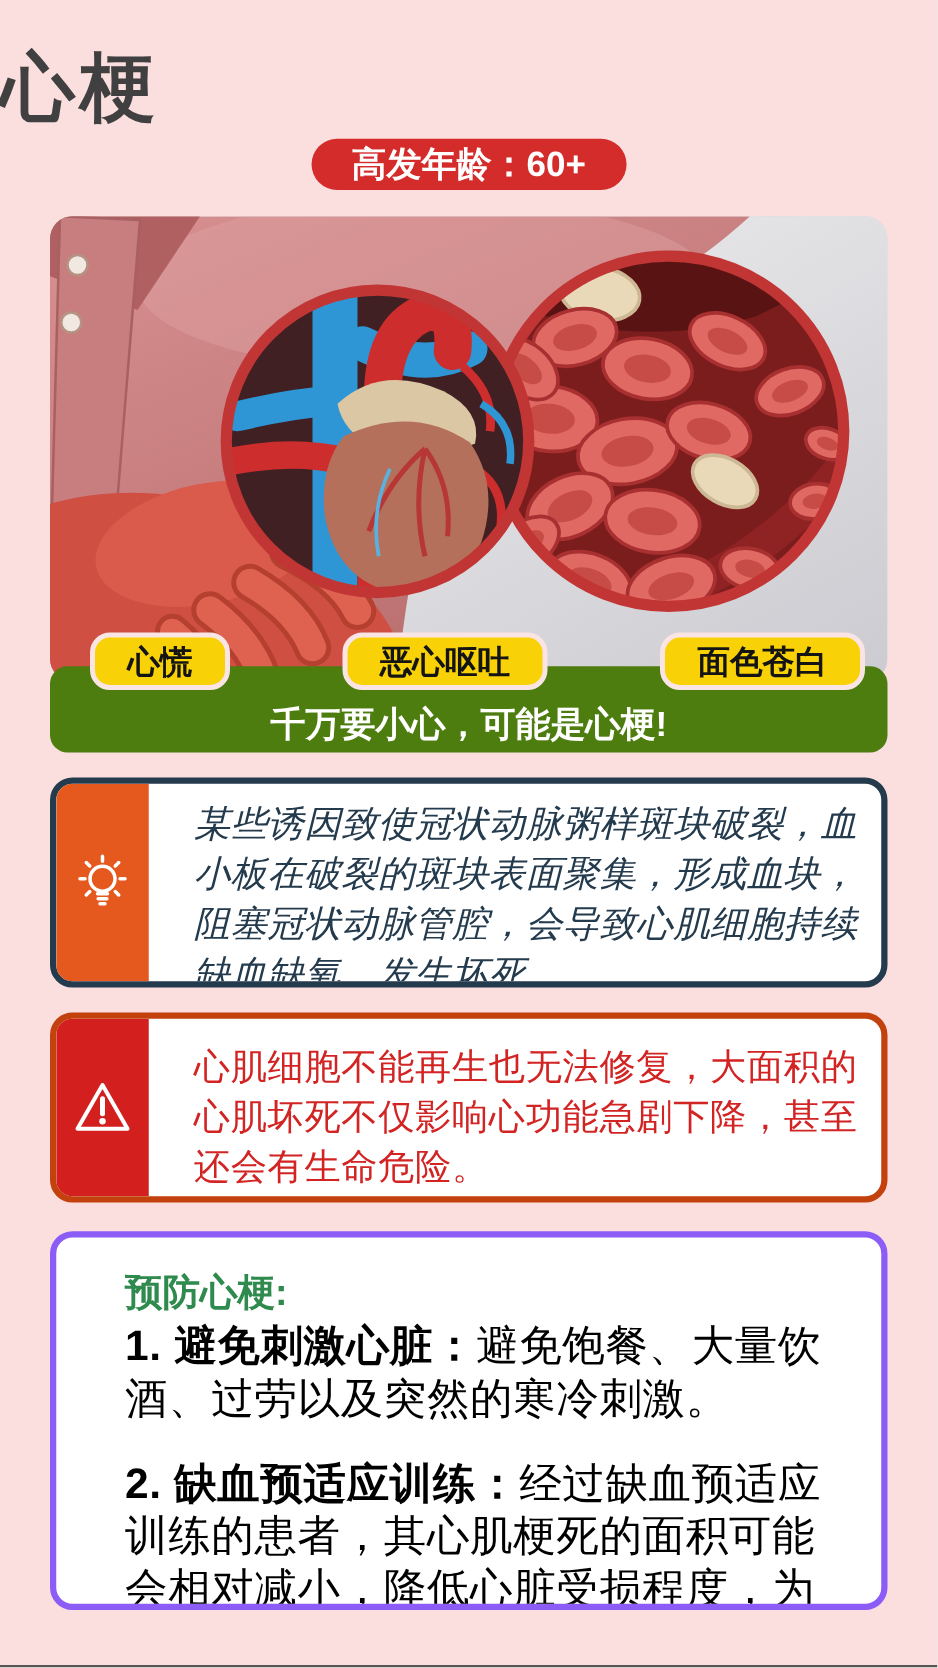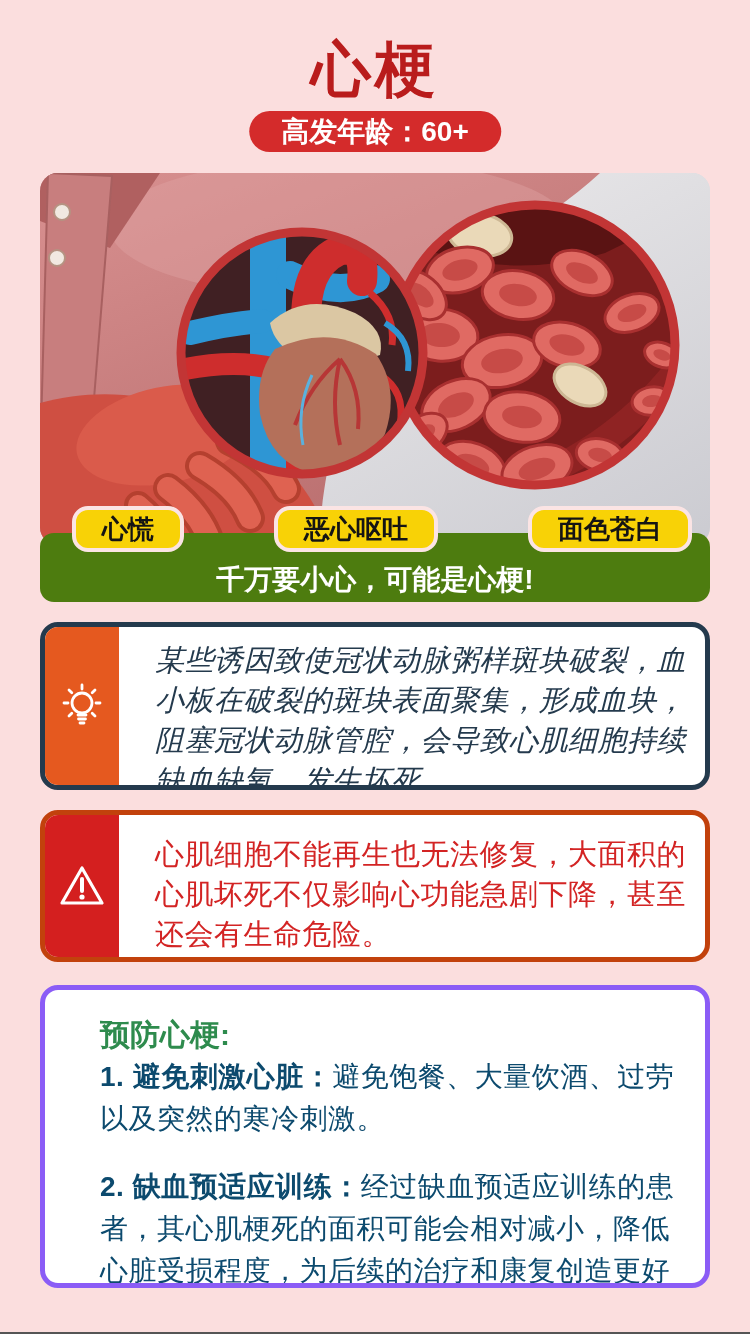--- a/index.html
+++ b/index.html
@@ -4,21 +4,21 @@
 <style>
   * { margin:0; padding:0; box-sizing:border-box; }
   html,body { background:#e9e9e9; }
   .page {
     position:relative; width:750px; height:1334px; margin:0 auto;
     background:#fbdede; overflow:hidden;
     font-family:"Liberation Sans", sans-serif;
   }
   .title {
     position:absolute; top:30px; left:0; width:750px;
-    text-align:center; font-size:60px; font-weight:800; color:#b91c1c;
+    font-size:60px; font-weight:800; color:#404040;
     letter-spacing:4px;
   }
   .badge {
     position:absolute; top:111px; left:50%; transform:translateX(-50%);
     background:#d42b2b; color:#ffffff; font-size:28px; font-weight:700;
     line-height:41px; padding:0 32px; border-radius:22px; white-space:nowrap;
   }
   .photo {
     position:absolute; top:173px; left:40px; width:670px; height:372px;
     border-radius:18px; overflow:hidden; background:#dcdcdf; z-index:1;
@@ -52,21 +52,21 @@
   }
   .strip-orange { background:#e5591f; }
   .strip-red { background:#d41f1f; }
   .box-text {
     position:absolute; left:110px; right:14px;
     font-size:29px; line-height:40px; letter-spacing:0.5px;
   }
   .box-cause .box-text { top:13px; color:#243a4d;font-style:italic; }
   .box-risk  .box-text { top:19px; color:#d32424; }
   .g-head { font-size:30px; font-weight:800; color:#2e8b4d; line-height:42px; }
-  .g-item { font-size:28px; color:#0c4a6e; line-height:42px; letter-spacing:0.5px; }
+  .g-item { font-size:34px; color:#000000; line-height:42px; letter-spacing:0.5px; }
   .g-item b { font-weight:800; }
   .g-item.first { margin-bottom:26px; }
   .bottom-edge {
     position:absolute; left:0; bottom:0; width:750px; height:2px;
     background:#555555;
   }
 </style>
 </head>
 <body>
 

